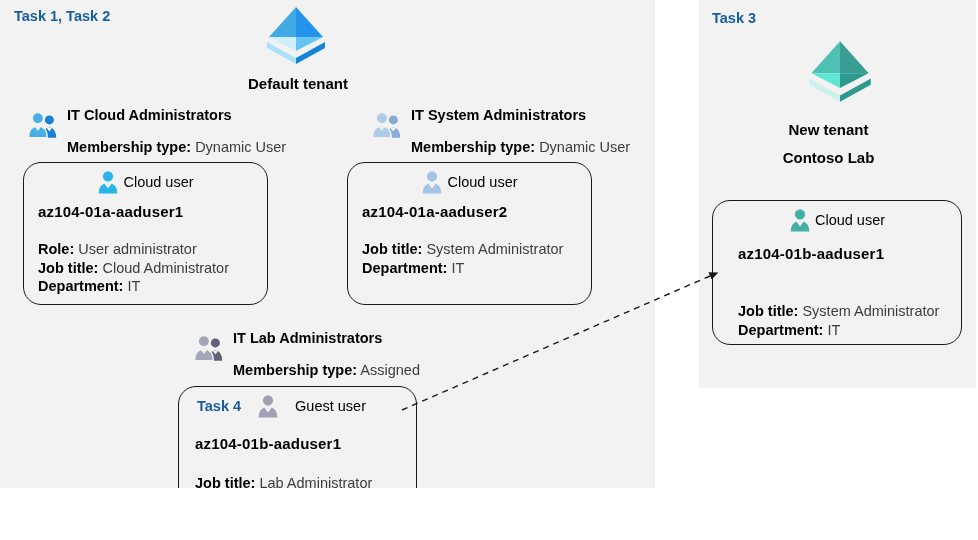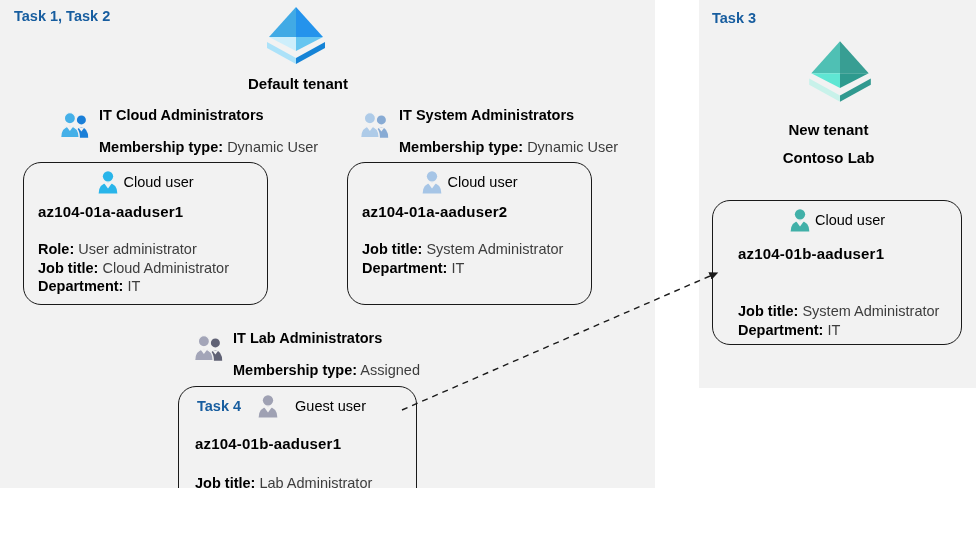--- a/index.html
+++ b/index.html
@@ -39,39 +39,39 @@
   <svg class="icon-abs" style="left:262px;top:6px" width="68" height="58" viewBox="0 0 64 58">
     <polygon points="32,1 5,31 32,31" style="fill:var(--ad-ul)"></polygon>
     <polygon points="32,1 59,31 32,31" style="fill:var(--ad-ur)"></polygon>
     <polygon points="5,31 32,31 32,45" style="fill:var(--ad-ll)"></polygon>
     <polygon points="59,31 32,31 32,45" style="fill:var(--ad-lr)"></polygon>
     <polygon points="3,36 32,52 32,58 3,42" style="fill:var(--ad-rim-l)"></polygon>
     <polygon points="61,36 32,52 32,58 61,42" style="fill:var(--ad-rim-r)"></polygon>
   </svg>
   <div class="tenant-title" style="left:198px;top:70px;width:200px">Default tenant</div>
 
-  <div class="group" style="left:58px;top:105px">
+  <div class="group" style="left:26px;top:105px">
     <svg width="34" height="30" viewBox="0 0 40 34">
       <circle cx="27.5" cy="11" r="5.3" style="fill:var(--group1-back)"></circle>
       <path d="M19.5,32 Q19.5,20.5 27.5,19.5 Q35.5,20.5 35.5,32 Z" style="fill:var(--group1-back)"></path>
       <path d="M24,19.8 L31,19.8 L27.5,24.5 Z" style="fill:var(--panel-bg)"></path>
       <circle cx="14" cy="9" r="6.6" style="fill:var(--group1-front);stroke:var(--panel-bg);stroke-width:1.6"></circle>
       <path d="M3,32 Q3,19 14,18 Q25,19 25,32 Z" style="fill:var(--group1-front);stroke:var(--panel-bg);stroke-width:1.6"></path>
       <path d="M9.8,18.6 L18.2,18.6 L14,24 Z" style="fill:var(--panel-bg)"></path>
     </svg>
     <div class="group-text">
       <div class="group-name">IT Cloud Administrators</div>
       <div class="group-mem">
         <b>Membership type:</b>
         <span class="value">Dynamic User</span>
       </div>
     </div>
   </div>
 
-  <div class="group" style="left:358px;top:105px">
+  <div class="group" style="left:370px;top:105px">
     <svg width="34" height="30" viewBox="0 0 40 34">
       <circle cx="27.5" cy="11" r="5.3" style="fill:var(--group2-back)"></circle>
       <path d="M19.5,32 Q19.5,20.5 27.5,19.5 Q35.5,20.5 35.5,32 Z" style="fill:var(--group2-back)"></path>
       <path d="M24,19.8 L31,19.8 L27.5,24.5 Z" style="fill:var(--panel-bg)"></path>
       <circle cx="14" cy="9" r="6.6" style="fill:var(--group2-front);stroke:var(--panel-bg);stroke-width:1.6"></circle>
       <path d="M3,32 Q3,19 14,18 Q25,19 25,32 Z" style="fill:var(--group2-front);stroke:var(--panel-bg);stroke-width:1.6"></path>
       <path d="M9.8,18.6 L18.2,18.6 L14,24 Z" style="fill:var(--panel-bg)"></path>
     </svg>
     <div class="group-text">
       <div class="group-name">IT System Administrators</div>

